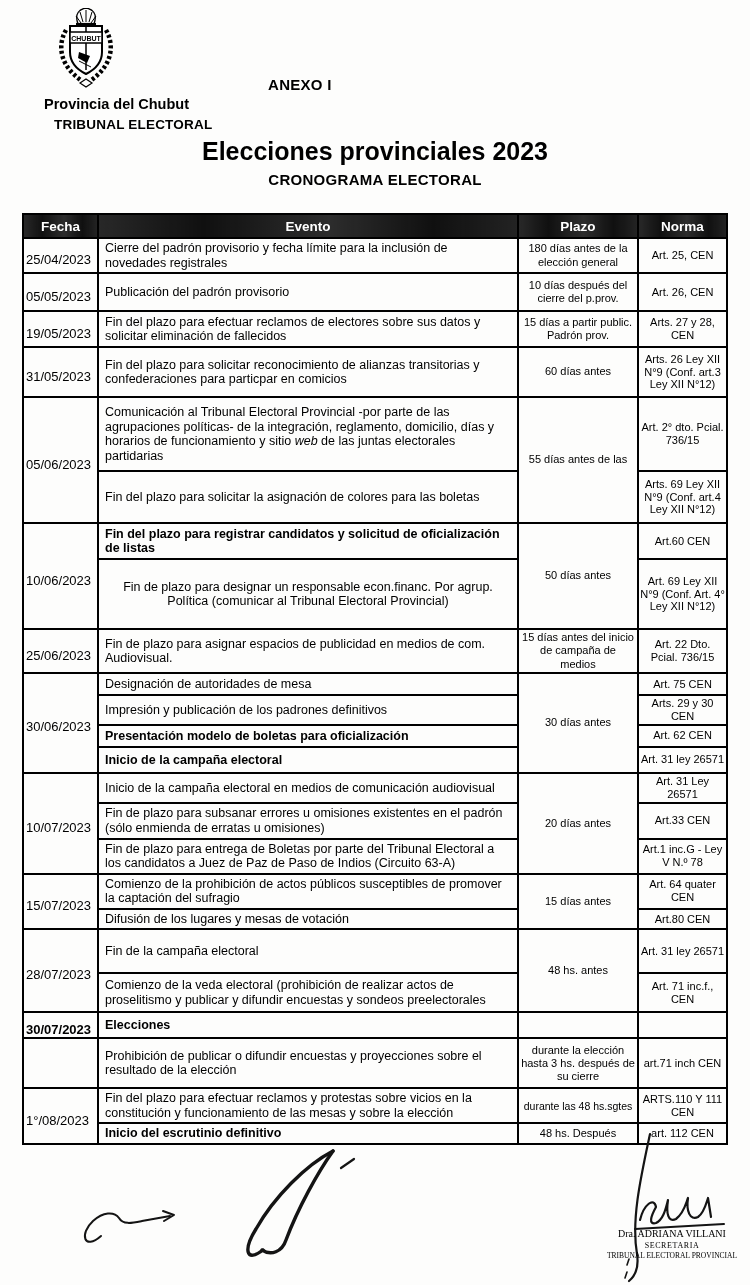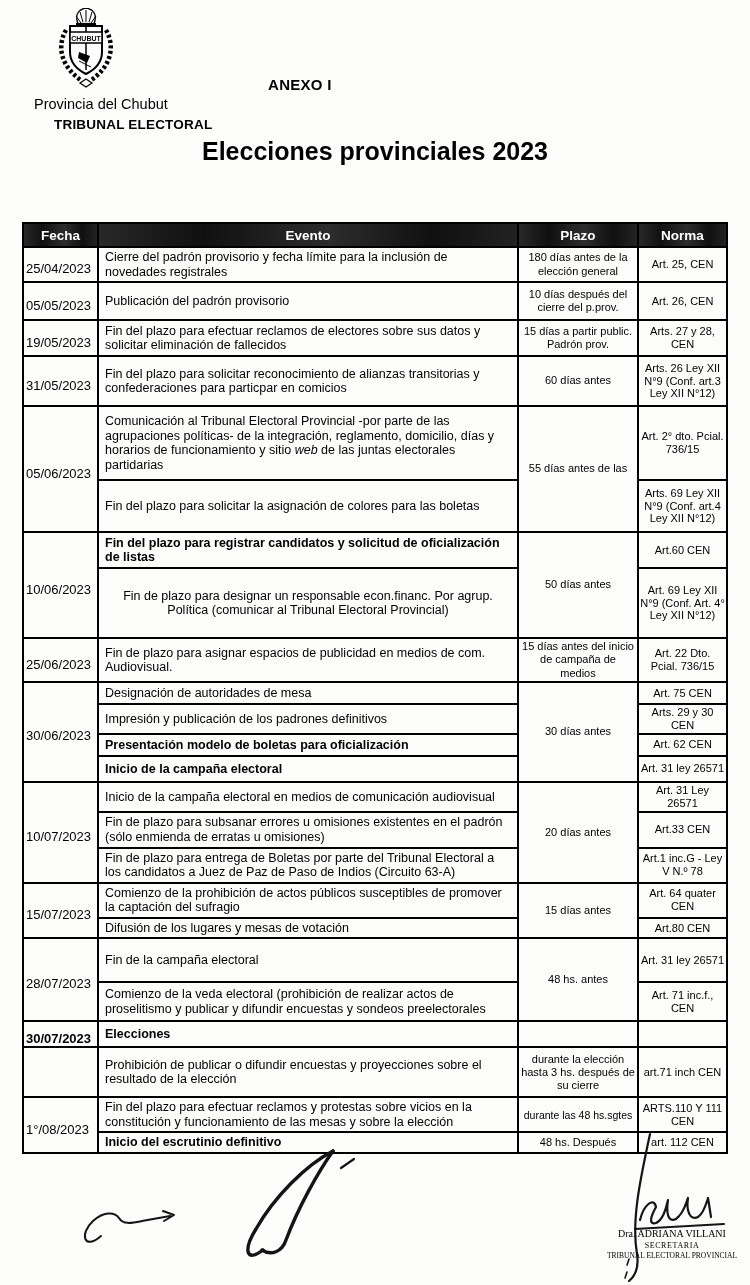--- a/index.html
+++ b/index.html
@@ -1,27 +1,27 @@
 <!DOCTYPE html>
 <html><head>
 <meta charset="utf-8">
 <style>
   html,body{margin:0;padding:0;background:#e8e8e8;}
   .page{position:relative;width:750px;height:1285px;background:#fdfdfc;color:#000;
         font-family:"Liberation Sans",sans-serif;overflow:hidden;margin:0 auto;
         box-shadow:0 0 4px rgba(0,0,0,.3);}
   
   .logo{position:absolute;left:54px;top:8px;}
-  .org1{position:absolute;left:34px;top:96px;font-weight:normal;font-size:14.5px;}
+  .org1{position:absolute;left:44px;top:96px;font-weight:bold;font-size:14.5px;}
   .org2{position:absolute;left:34px;top:117px;font-weight:bold;font-size:13.5px;letter-spacing:.2px;margin-left:20px;}
   .anexo{position:absolute;left:268px;top:76px;font-weight:bold;font-size:15px;letter-spacing:.3px;}
   .title{position:absolute;left:0;top:137px;width:750px;text-align:center;font-weight:bold;font-size:25px;}
   .subtitle{position:absolute;left:0;top:171px;width:750px;text-align:center;font-weight:bold;font-size:15px;letter-spacing:.3px;}
   
-  table.doc{position:absolute;left:22px;top:222px;width:704px;border-collapse:collapse;table-layout:fixed;}
+  table.doc{position:absolute;left:22px;top:213px;width:704px;border-collapse:collapse;table-layout:fixed;}
   table.doc td,table.doc th{border:2px solid #000;vertical-align:middle;overflow:hidden;}
   th.hdr{background:#101010;color:#fff;font-size:13.5px;font-weight:bold;height:20px;padding:1px 0;
          background-image:linear-gradient(90deg,rgba(255,255,255,.10),rgba(255,255,255,0) 25%,rgba(255,255,255,.12) 55%,rgba(255,255,255,0) 80%,rgba(255,255,255,.08));}
   td.date{font-size:13px;padding:8px 1px 0 2px;text-align:left;}
   td.evt{font-size:12.5px;padding:2px 6px;line-height:1.16;text-align:left;}
   td.plazo{font-size:11px;text-align:center;padding:1px 2px;line-height:1.2;}
   td.norma{font-size:11px;text-align:center;padding:1px 1px;line-height:1.18;}
   .b{font-weight:bold;}
   .c{text-align:center !important;}
   .sm{font-size:10.5px !important;}
@@ -52,20 +52,21 @@
     <text x="32" y="32.5" font-size="7" font-weight="bold" text-anchor="middle" font-family="Liberation Sans, sans-serif" fill="#000">CHUBUT</text>
     <path d="M32 18 v6 M32 35 v27" stroke="#000" stroke-width="1.5"></path>
     <path d="M25 44 l11 4 -3 7 -9 -5 z" fill="#000"></path>
     <path d="M25 53 l12 6" stroke="#000" stroke-width="1"></path>
   </svg>
 
   <div class="org1">Provincia del Chubut</div>
   <div class="org2">TRIBUNAL ELECTORAL</div>
   <div class="anexo">ANEXO I</div>
   <div class="title">Elecciones provinciales 2023</div>
+  <div class="subtitle">CRONOGRAMA ELECTORAL</div>
 
   <table class="doc">
     <colgroup>
         <col style="width:75px">
         <col style="width:420px">
         <col style="width:120px">
         <col style="width:89px">
       </colgroup>
 
     <tbody>

